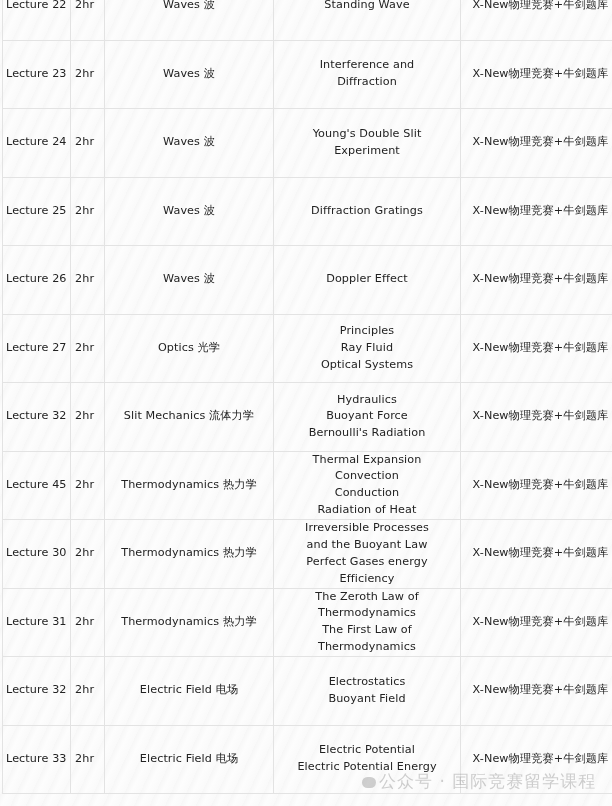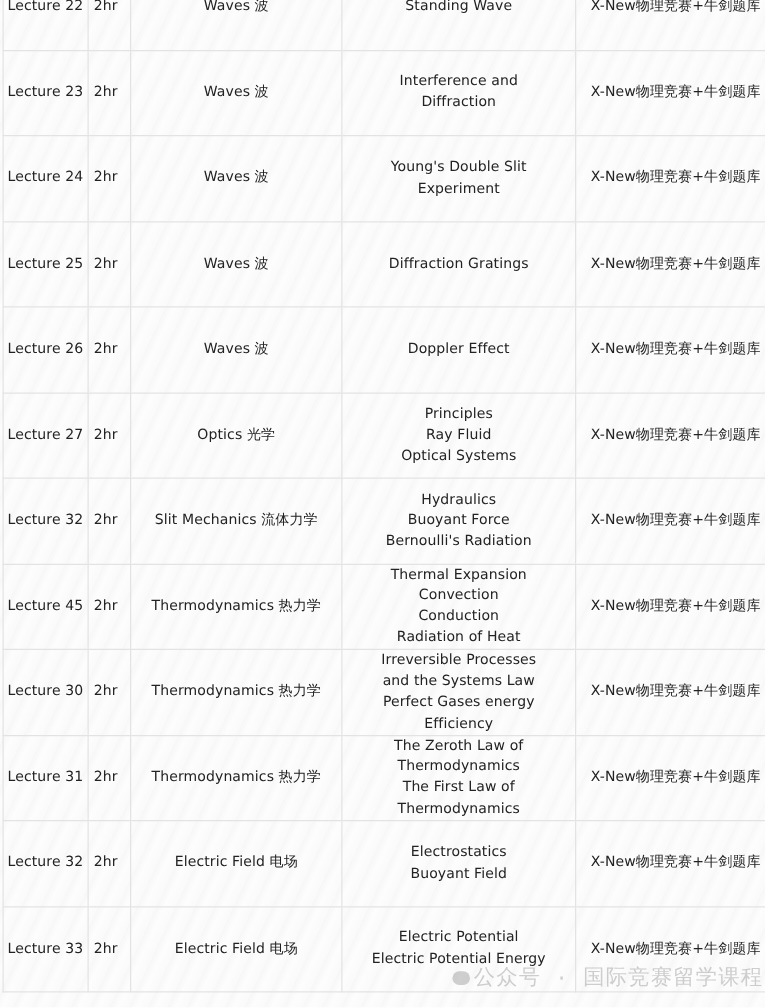--- a/index.html
+++ b/index.html
@@ -32,21 +32,20 @@
   td.c2 { width: 27px; text-align: left; padding-left: 4px; }
   td.c3 { width: 164px; }
   td.c4 { width: 182px; }
   td.c5 { width: 155px; }
   .sub { display: block; }
   .watermark {
     position: absolute; left: 362px; top: 770px;
     font-size: 17px; color: rgba(120,120,120,0.35);
     letter-spacing: 1px; white-space: nowrap;
     pointer-events: none;
-    font-family: Liberation Mono, monospace;
   }
   .wm-icon {
     display: inline-block; width: 14px; height: 11px; border-radius: 6px;
     background: rgba(120,120,120,0.35); margin-right: 3px; vertical-align: middle;
   }
 </style>
 </head>
 <body>
 
 <div class="bg"></div>
@@ -133,21 +132,21 @@
           <span class="sub">Radiation of Heat</span>
         </td>
         <td class="c5">X-New物理竞赛+牛剑题库</td>
       </tr>
       <tr>
         <td class="c1">Lecture 30</td>
         <td class="c2">2hr</td>
         <td class="c3">Thermodynamics  热力学</td>
         <td class="c4">
           <span class="sub">Irreversible Processes</span>
-          <span class="sub">and the Systems Law</span>
+          <span class="sub">and the Buoyant Law</span>
           <span class="sub">Perfect Gases energy</span>
           <span class="sub">Efficiency</span>
         </td>
         <td class="c5">X-New物理竞赛+牛剑题库</td>
       </tr>
       <tr>
         <td class="c1">Lecture 31</td>
         <td class="c2">2hr</td>
         <td class="c3">Thermodynamics  热力学</td>
         <td class="c4">

